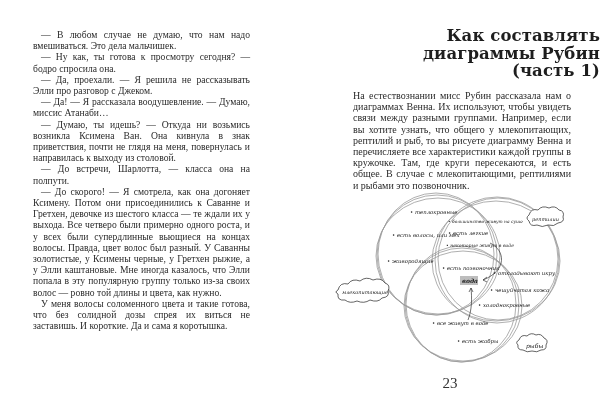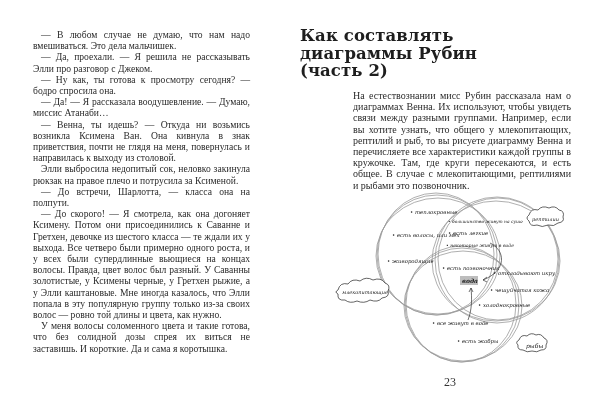--- a/index.html
+++ b/index.html
@@ -4,53 +4,52 @@
 <style>
   html, body { margin: 0; padding: 0; background: #ffffff; }
   body { width: 600px; height: 401px; position: relative; overflow: hidden;
          font-family: "Liberation Serif", "DejaVu Serif", serif; color: #2a2a2a; }
   .page { position: absolute; top: 0; height: 401px; }
   .page-left { left: 0; width: 300px; }
   .page-right { left: 300px; width: 300px; }
   .text-col { position: absolute; font-size: 9.6px; line-height: 11.2px; text-align: justify; }
   .page-left .text-col { left: 33px; top: 29px; width: 217px; }
   .text-col p { margin: 0; text-indent: 8px; }
-  .title { position: absolute; left: 0; width: 300px; top: 27px; text-align: left;
+  .title { position: absolute; left: 0; width: 300px; top: 27px; text-align: right;
            font-family: "DejaVu Serif", serif; font-weight: bold; font-size: 16.5px; line-height: 17.5px;
            color: #1e1e1e; letter-spacing: 0.1px; }
   .title span { display: block; }
   .intro { position: absolute; left: 53px; top: 90px; width: 218px; font-size: 10px; line-height: 11.2px;
            text-align: justify; text-indent: 0; }
   .diagram { position: absolute; left: 30px; top: 180px; width: 270px; height: 195px; }
-  .page-num { position: absolute; left: 0; width: 300px; top: 375px; text-align: center; font-size: 12px; color: #333; }
+  .page-num { position: absolute; left: 0; width: 300px; top: 375px; text-align: center; font-size: 15px; color: #333; }
   .hw { font-family: "DejaVu Serif", serif; font-style: italic; font-size: 5.4px; fill: #222; }
   .cloud-label { font-family: "DejaVu Serif", serif; font-style: italic; font-size: 6px; fill: #222; }
 </style>
 </head>
 <body>
 
 <div class="page page-left">
   <div class="text-col">
     <p>— В любом случае не думаю, что нам надо вмешиваться. Это дела мальчишек.</p>
+    <p>— Ну как, ты готова к просмотру сегодня? — бодро спросила она.</p>
     <p>— Да, проехали. — Я решила не рассказывать Элли про разговор с Джеком.</p>
-    <p>— Ну как, ты готова к просмотру сегодня? — бодро спросила она.</p>
     <p>— Да! — Я рассказала воодушевление. — Думаю, миссис Атанаби…</p>
-    <p>— Венна, ты идешь? — Откуда ни возьмись возникла Ксимена Ван. Она кивнула в знак приветствия, почти не глядя на меня, повернулась и направилась к выходу из столовой.</p>
-    <p>Элли выбросила недопитый сок, неловко закинула рюкзак на правое плечо и потрусила за Ксименой.</p>
+    <p>— Думаю, ты идешь? — Откуда ни возьмись возникла Ксимена Ван. Она кивнула в знак приветствия, почти не глядя на меня, повернулась и направилась к выходу из столовой.</p>
     <p>— До встречи, Шарлотта, — класса она на полпути.</p>
     <p>— До скорого! — Я смотрела, как она догоняет Ксимену. Потом они присоединились к Саванне и Гретхен, девочке из шестого класса — те ждали их у выхода. Все четверо были примерно одного роста, и у всех были супердлинные вьющиеся на концах волосы. Правда, цвет волос был разный. У Саванны золотистые, у Ксимены черные, у Гретхен рыжие, а у Элли каштановые. Мне иногда казалось, что Элли попала в эту популярную группу только из-за своих волос — ровно той длины и цвета, как нужно.</p>
     <p>У меня волосы соломенного цвета и такие готова, что без солидной дозы спрея их виться не заставишь. И короткие. Да и сама я коротышка.</p>
   </div>
 </div>
 
 <div class="page page-right">
   <div class="title">
     <span>Как составлять</span>
     <span>диаграммы Рубин</span>
-    <span>(часть 2)</span>
+    <span>(часть 1)</span>
   </div>
 
   <div class="intro">На естествознании мисс Рубин рассказала нам о диаграммах Венна. Их используют, чтобы увидеть связи между разными группами. Например, если вы хотите узнать, что общего у млекопитающих, рептилий и рыб, то вы рисуете диаграмму Венна и перечисляете все характеристики каждой группы в кружочке. Там, где круги пересекаются, и есть общее. В случае с млекопитающими, рептилиями и рыбами это позвоночник.</div>
 
   <svg class="diagram" viewBox="0 0 270 195" width="270" height="195">
     <g fill="none" stroke="#9a9a9a" stroke-width="0.8">
 
       <g>
         <ellipse cx="107" cy="75" rx="60" ry="60"></ellipse>
         <ellipse cx="108" cy="76" rx="62" ry="58"></ellipse>

